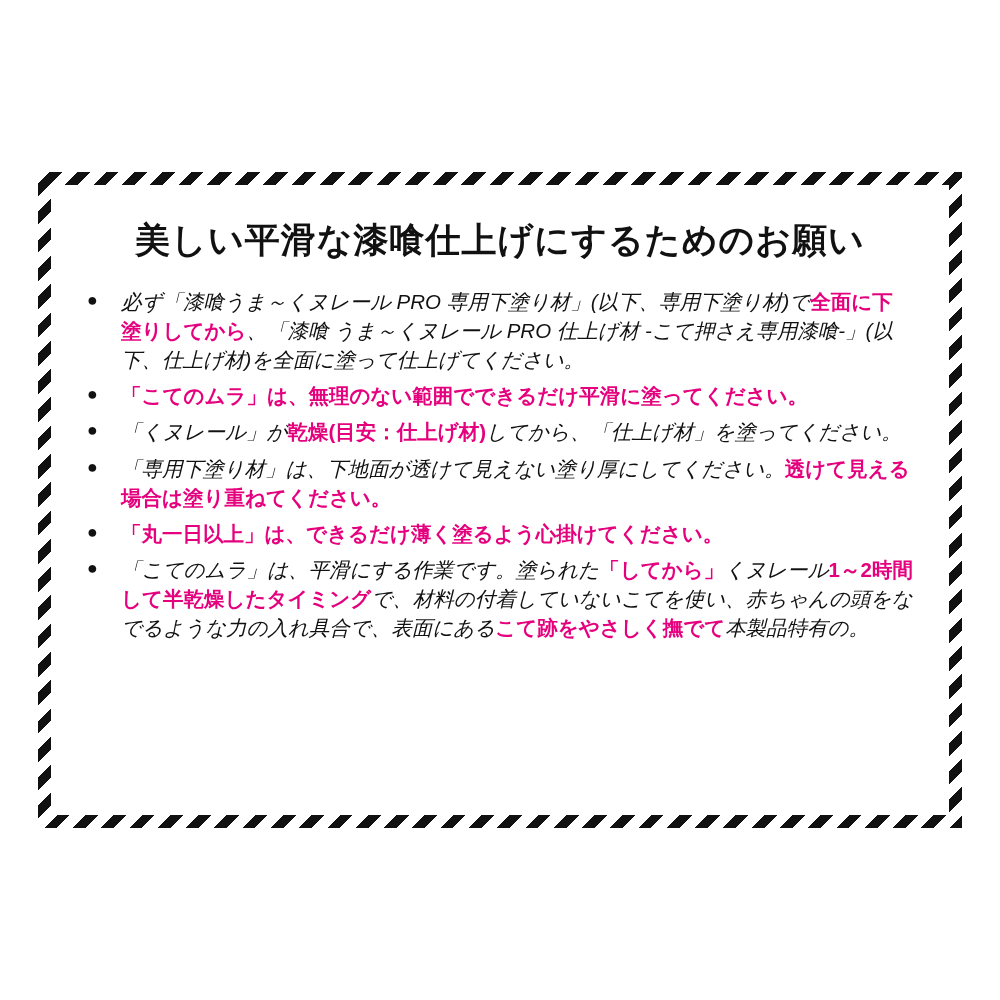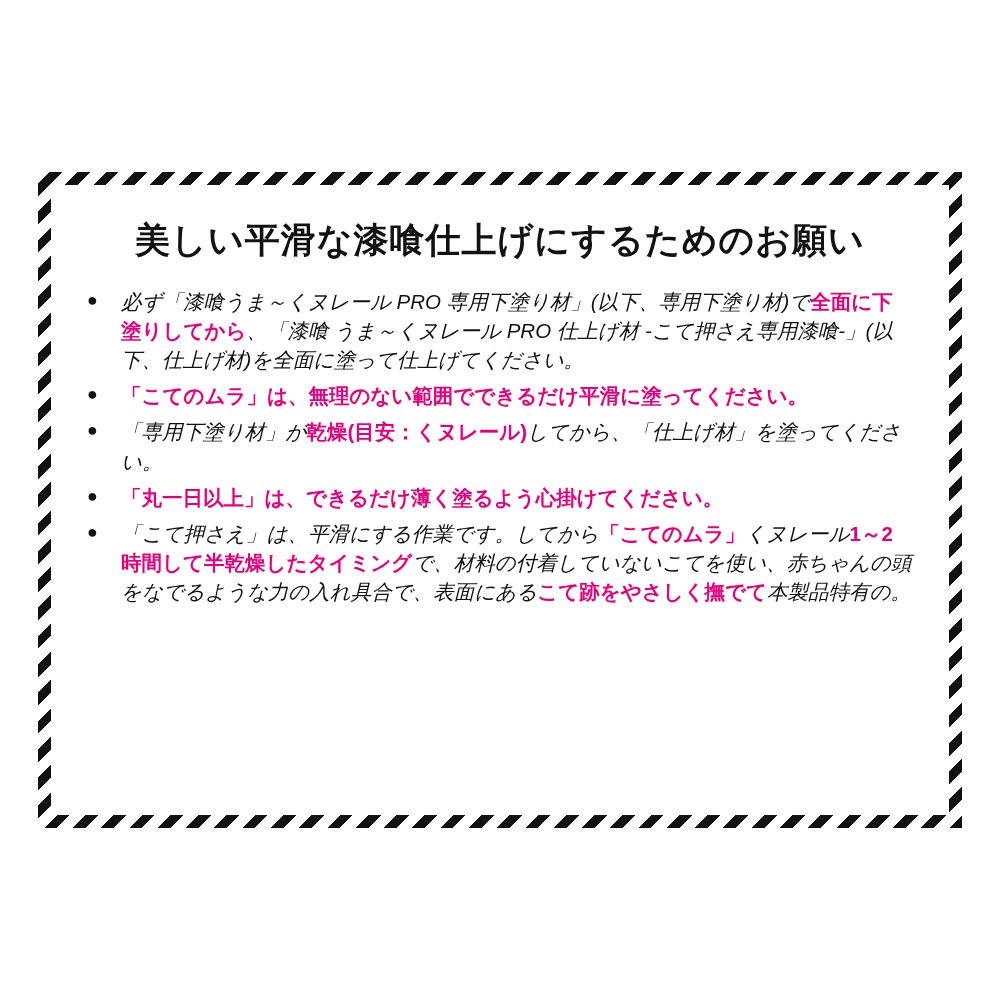--- a/index.html
+++ b/index.html
@@ -86,19 +86,20 @@
 </head>
 <body>
 
 <div id="page">
   <div class="notice-card">
     <div class="notice-inner">
       <h1 class="notice-title">美しい平滑な漆喰仕上げにするためのお願い</h1>
       <ul class="bullets" id="bullet-list">
           <li><span class="blk">必ず「漆喰うま～くヌレール PRO 専用下塗り材」(以下、専用下塗り材)で</span><span class="hl">全面に下塗りしてから</span><span class="blk">、「漆喰 うま～くヌレール PRO 仕上げ材 -こて押さえ専用漆喰-」(以下、仕上げ材)を全面に塗って仕上げてください。</span></li>
           <li><span class="hl">「こてのムラ」は、無理のない範囲でできるだけ平滑に塗ってください。</span></li>
-          <li><span class="blk">「専用下塗り材」が</span><span class="hl">乾燥(目安：くヌレール)</span><span class="blk">してから、「仕上げ材」を塗ってください。</span></li>
+          <li><span class="blk">「くヌレール」が</span><span class="hl">乾燥(目安：仕上げ材)</span><span class="blk">してから、「仕上げ材」を塗ってください。</span></li>
+          <li><span class="blk">「専用下塗り材」は、下地面が透けて見えない塗り厚にしてください。</span><span class="hl">透けて見える場合は塗り重ねてください。</span></li>
           <li><span class="hl">「丸一日以上」は、できるだけ薄く塗るよう心掛けてください。</span></li>
-          <li><span class="blk">「こて押さえ」は、平滑にする作業です。してから</span><span class="hl">「こてのムラ」</span><span class="blk">くヌレール</span><span class="hl">1～2時間して半乾燥したタイミング</span><span class="blk">で、材料の付着していないこてを使い、赤ちゃんの頭をなでるような力の入れ具合で、表面にある</span><span class="hl">こて跡をやさしく撫でて</span><span class="blk">本製品特有の。</span></li>
+          <li><span class="blk">「こてのムラ」は、平滑にする作業です。塗られた</span><span class="hl">「してから」</span><span class="blk">くヌレール</span><span class="hl">1～2時間して半乾燥したタイミング</span><span class="blk">で、材料の付着していないこてを使い、赤ちゃんの頭をなでるような力の入れ具合で、表面にある</span><span class="hl">こて跡をやさしく撫でて</span><span class="blk">本製品特有の。</span></li>
         </ul>
     </div>
   </div>
 </div>
 
 </body></html>

